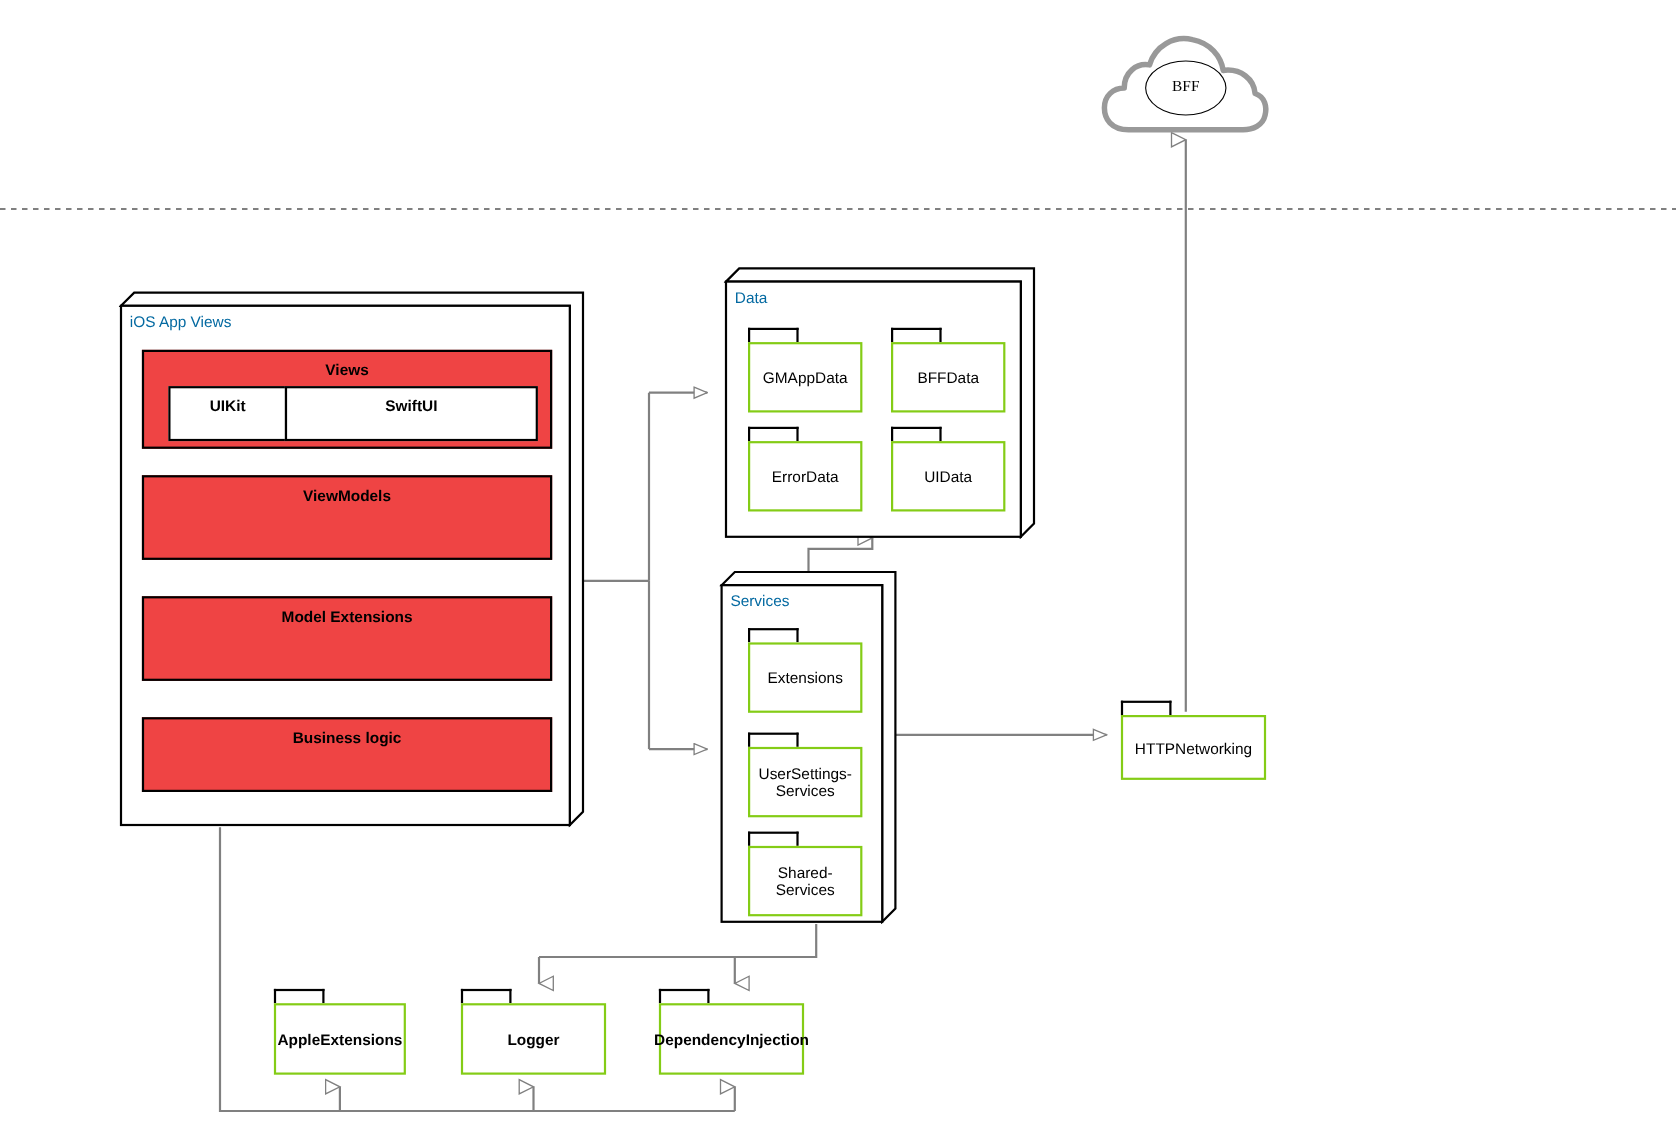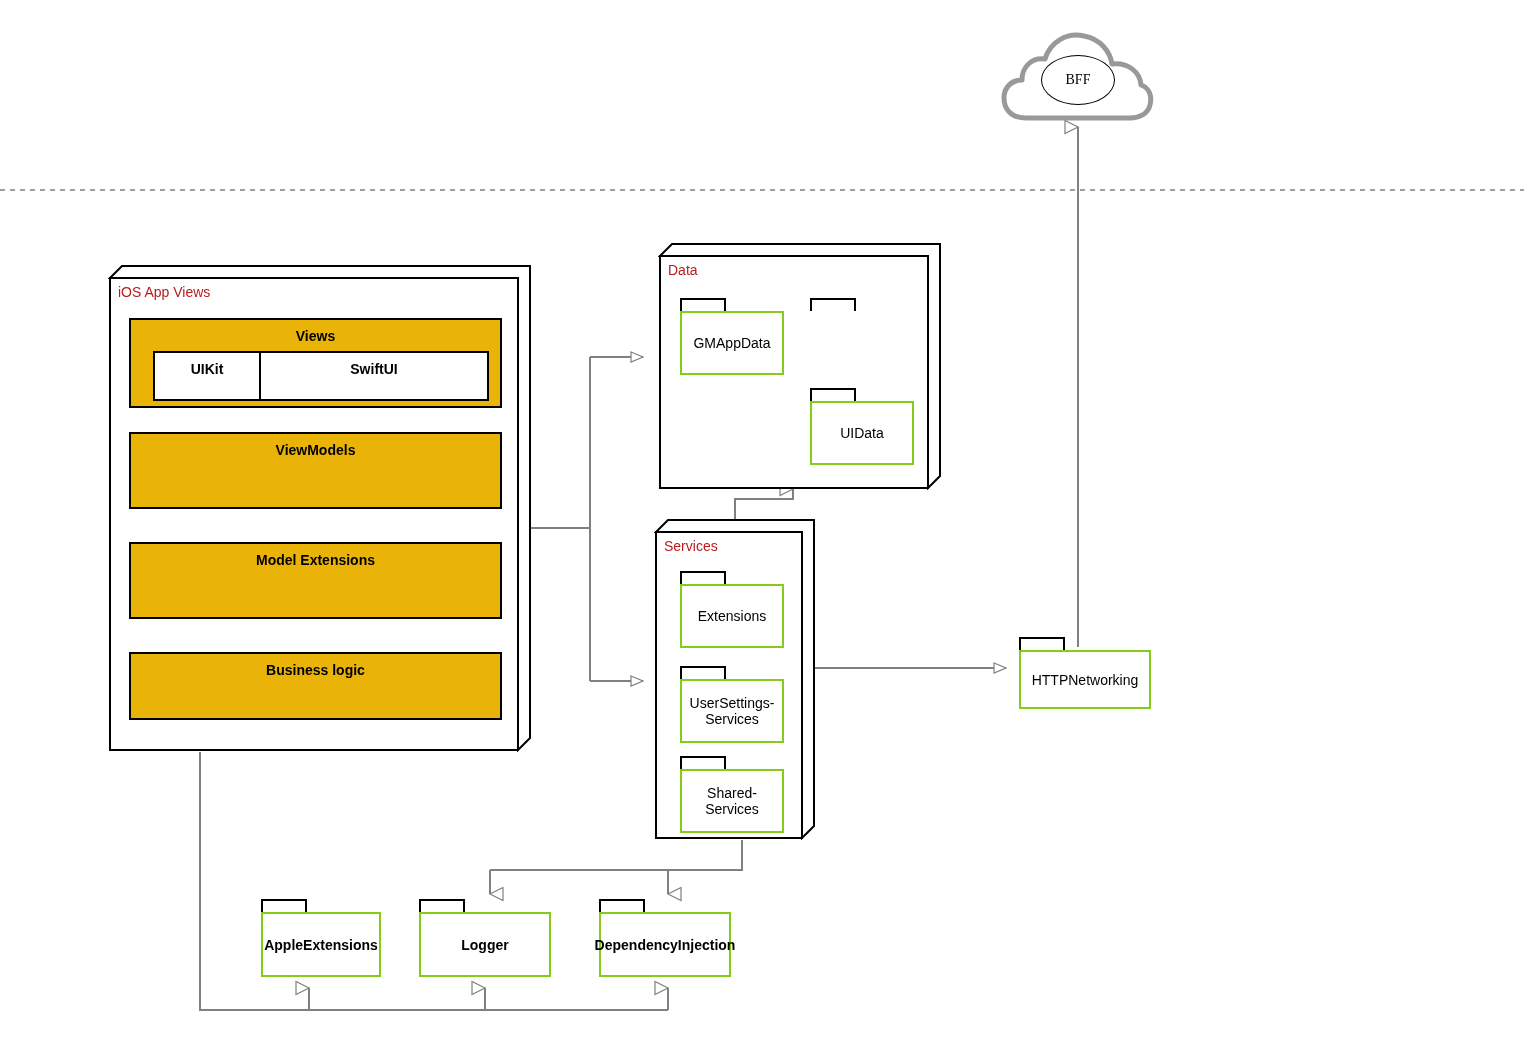--- a/index.html
+++ b/index.html
@@ -31,21 +31,21 @@
   
   .pkg3d {
     position: absolute;
   }
   .pkg3d .pkg-label {
     position: absolute;
     left: 10px;
     top: 20px;
     font-size: 14px;
     font-weight: normal;
-    color: #b91c1c;
+    color: #0369a1;
     white-space: nowrap;
   }
 
   
   .folder {
     position: absolute;
     box-sizing: border-box;
   }
   .folder .tab {
     position: absolute;
@@ -77,21 +77,21 @@
     line-height: 16px;
     padding: 0 4px;
     white-space: pre-line;
   }
   .folder.bold .ftext { font-weight: bold; }
 
   
   .layer {
     position: absolute;
     border: 2px solid #000000;
-    background: #eab308;
+    background: #ef4444;
     box-sizing: border-box;
   }
   .layer > .ltitle {
     position: absolute;
     left: 0;
     right: 0;
     top: 8px;
     text-align: center;
     font-size: 14px;
     font-weight: bold;
@@ -235,22 +235,31 @@
 
     <div class="folder" style="left:22px; top:56px; width:104px; height:77px;">
       <div class="tab"></div>
       <div class="body">
         <span class="ftext">GMAppData</span>
       </div>
     </div>
 
     <div class="folder" style="left:152px; top:56px; width:104px; height:77px;">
       <div class="tab"></div>
-    </div>
-
+      <div class="body">
+        <span class="ftext">BFFData</span>
+      </div>
+    </div>
+
+    <div class="folder" style="left:22px; top:146px; width:104px; height:77px;">
+      <div class="tab"></div>
+      <div class="body">
+        <span class="ftext">ErrorData</span>
+      </div>
+    </div>
 
     <div class="folder" style="left:152px; top:146px; width:104px; height:77px;">
       <div class="tab"></div>
       <div class="body">
         <span class="ftext">UIData</span>
       </div>
     </div>
   </div>
 
   <div class="pkg3d" style="left:654px; top:518px; width:162px; height:322px;">
@@ -284,21 +293,21 @@
     </div>
   </div>
 
   <div class="folder" style="left:1019px; top:637px; width:132px; height:72px;">
     <div class="tab"></div>
     <div class="body">
       <span class="ftext">HTTPNetworking</span>
     </div>
   </div>
 
-  <div class="folder bold" style="left:249px; top:899px; width:120px; height:78px;margin-left:12px;">
+  <div class="folder bold" style="left:249px; top:899px; width:120px; height:78px;">
     <div class="tab"></div>
     <div class="body">
       <span class="ftext">AppleExtensions</span>
     </div>
   </div>
 
   <div class="folder bold" style="left:419px; top:899px; width:132px; height:78px;">
     <div class="tab"></div>
     <div class="body">
       <span class="ftext">Logger</span>

